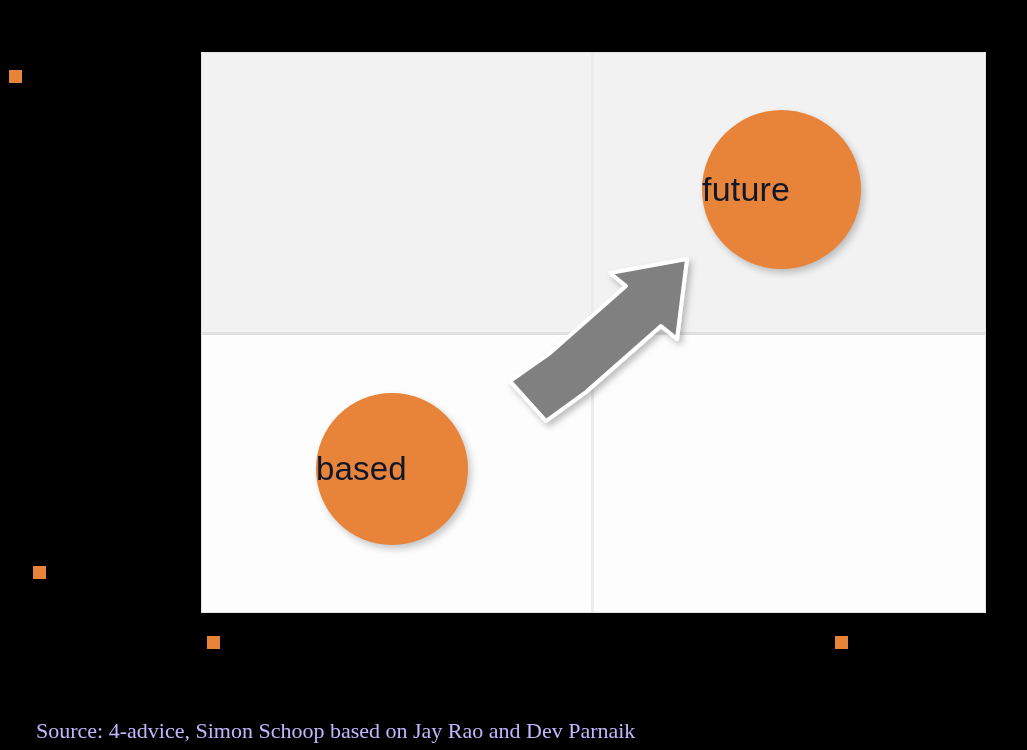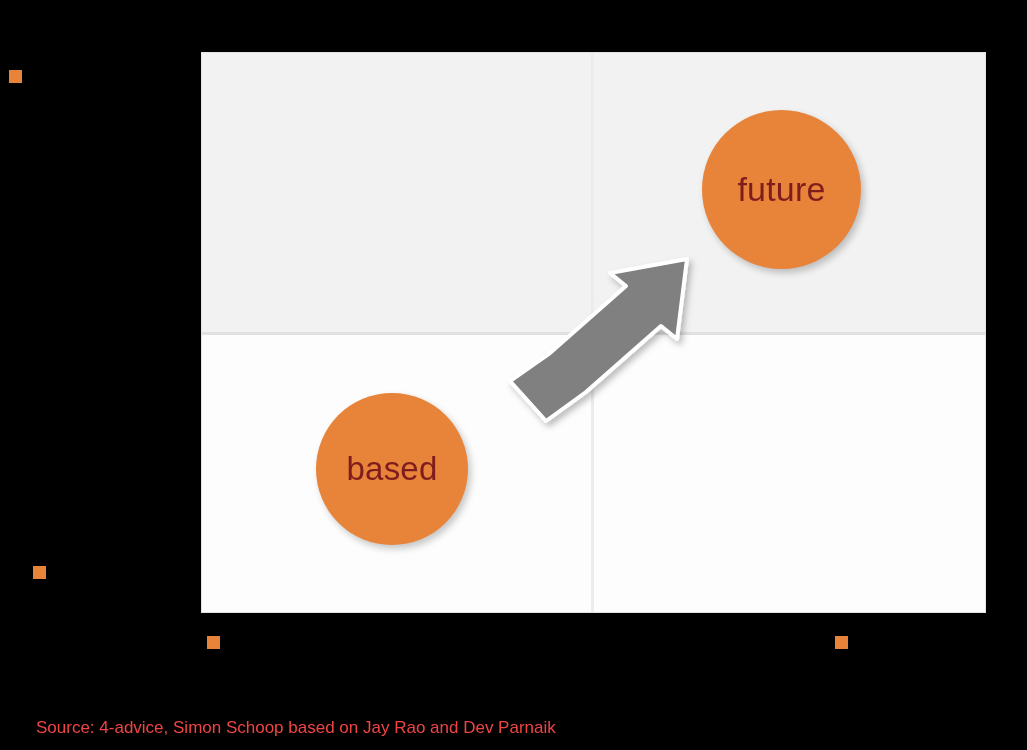--- a/index.html
+++ b/index.html
@@ -52,24 +52,23 @@
     width: 3px;
     height: 559px;
     background: #ececec;
   }
 
   
   .bubble {
     position: absolute;
     border-radius: 50%;
     background: #e8833a;
-    color: #7f1d1d;
+    color: #0f172a;
     display: flex;
     align-items: center;
-    justify-content: center;
     box-shadow: 3px 4px 7px rgba(0,0,0,0.22);
     letter-spacing: 0.2px;
   }
   #bubble-future {
     left: 500px;
     top: 57px;
     width: 159px;
     height: 159px;
     font-size: 34px;
   }
@@ -103,23 +102,24 @@
   #marker-left-top    { left: 9px;   top: 70px; }
   #marker-left-bottom { left: 33px;  top: 566px; }
   #marker-bottom-left { left: 207px; top: 636px; }
   #marker-bottom-right{ left: 835px; top: 636px; }
 
   
   #source-caption {
     position: absolute;
     left: 36px;
     top: 718px;
-    font-size: 17px;
-    color: #ef4444;
+    font-size: 22px;
+    color: #c4b5fd;
     white-space: nowrap;
+    font-family: Liberation Serif, serif;
   }
 </style>
 </head>
 <body>
 
 <div id="quadrant-chart">
 
   <div class="quad tl"></div>
   <div class="quad tr"></div>
   <div class="quad bl"></div>

